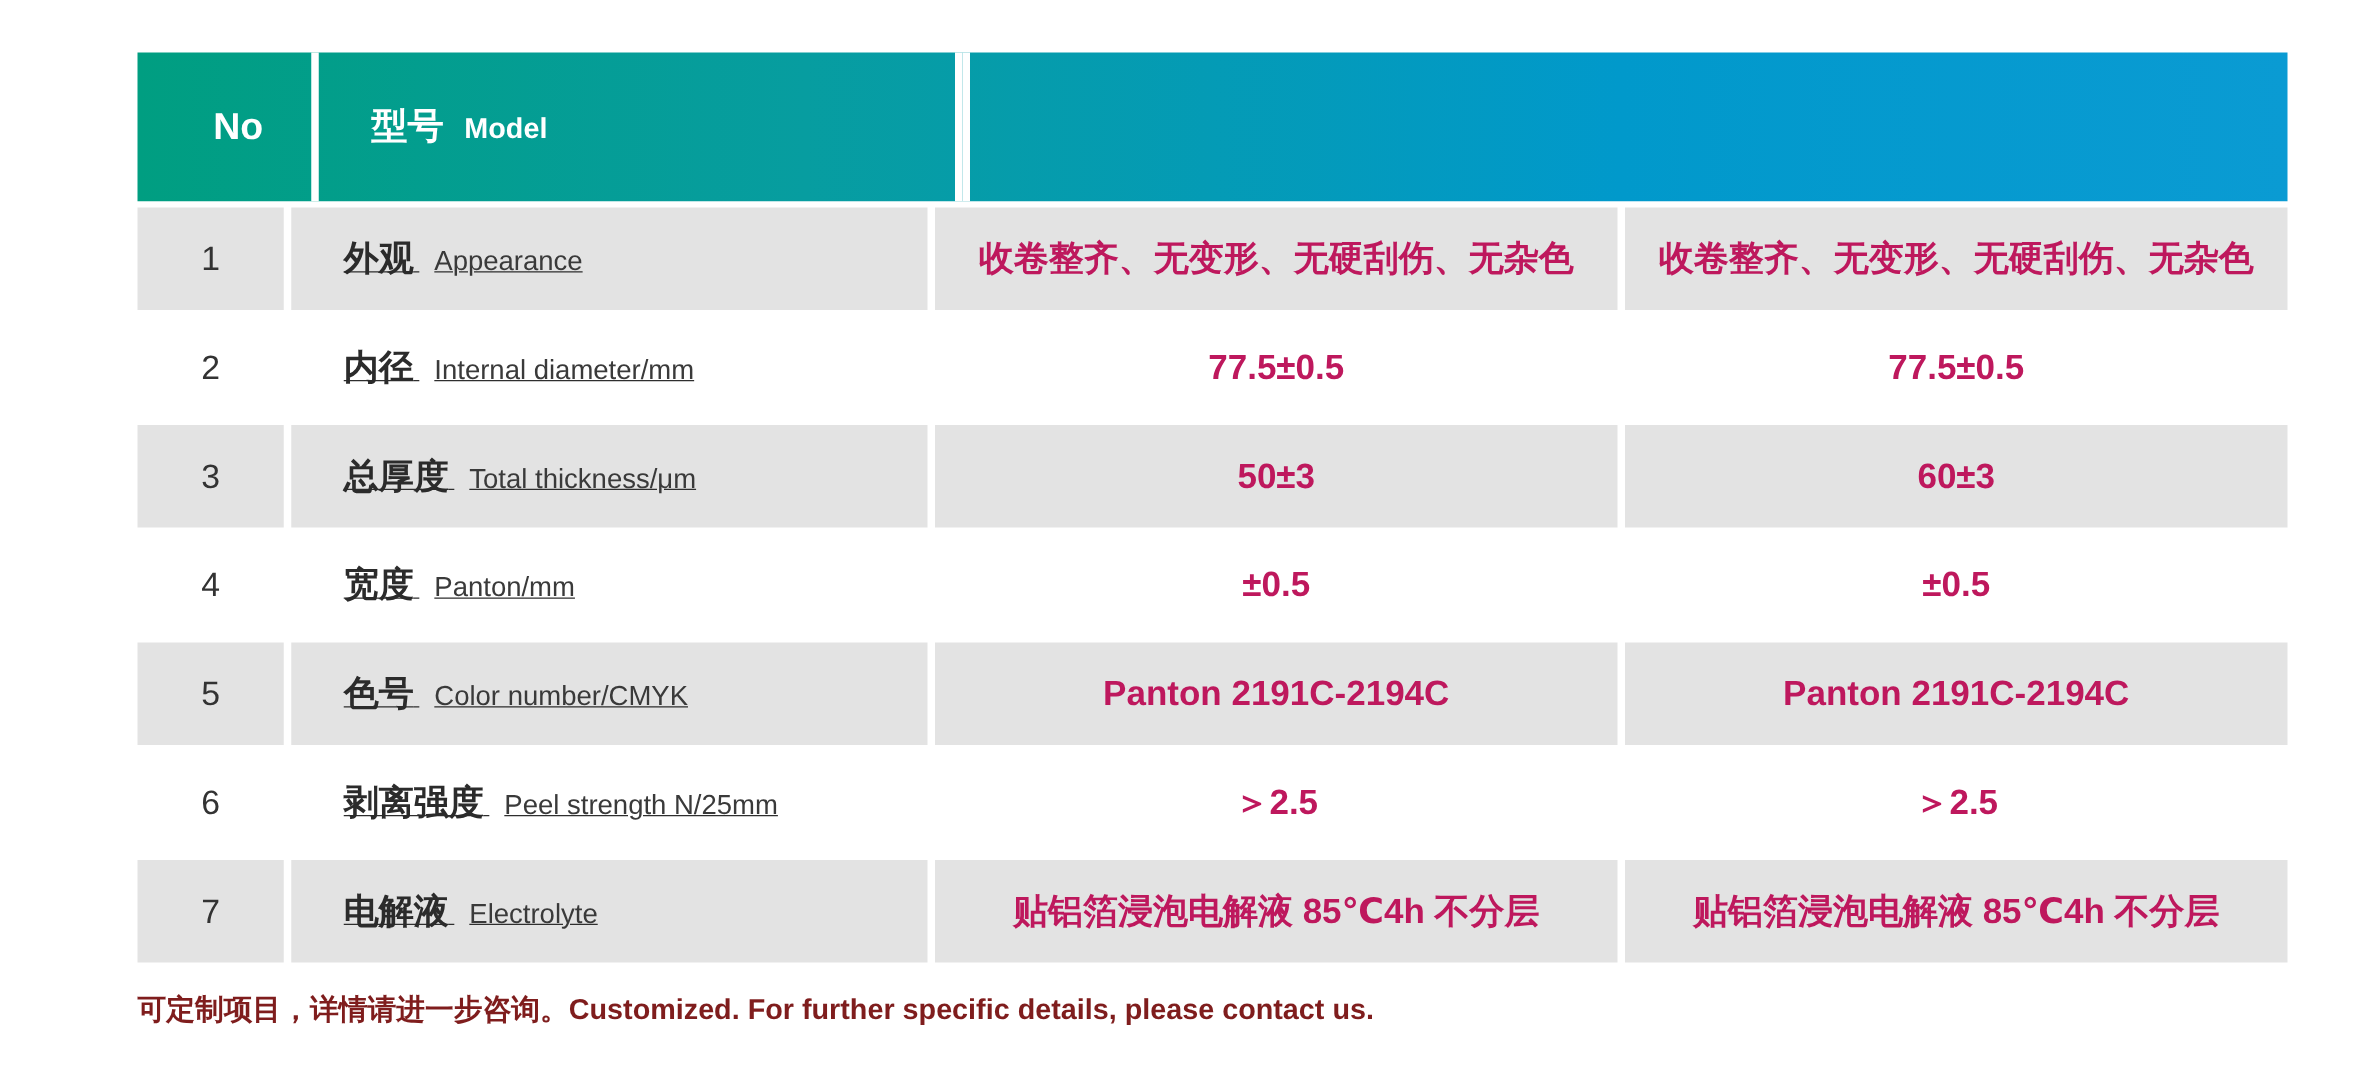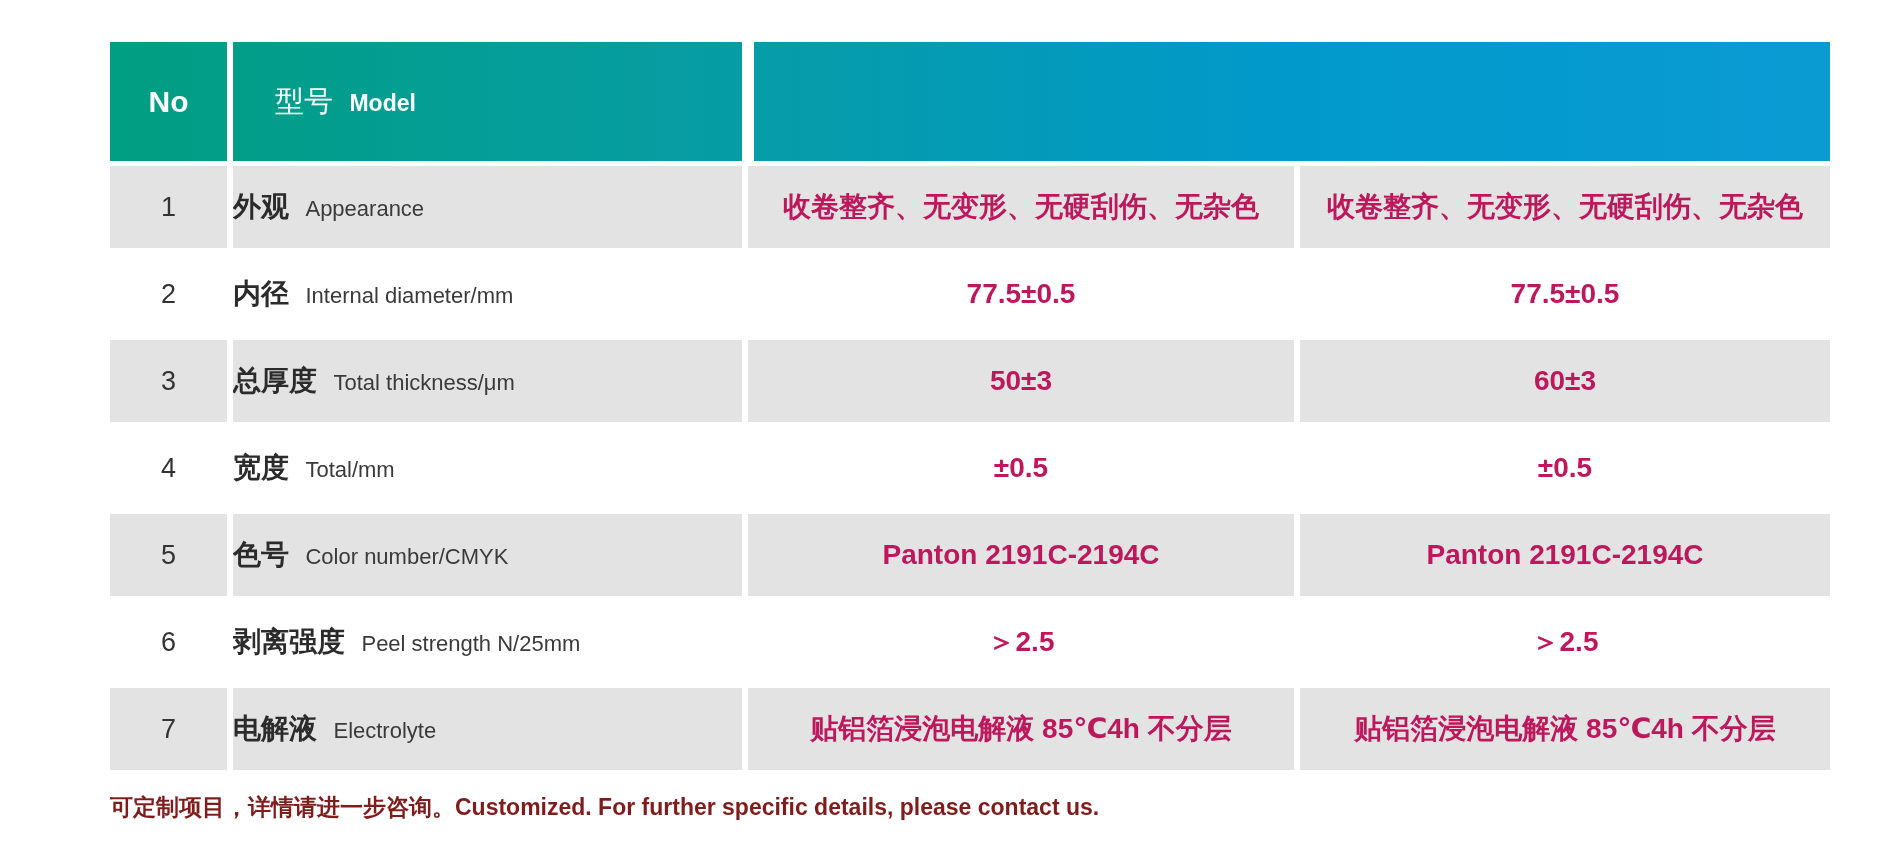--- a/index.html
+++ b/index.html
@@ -21,37 +21,37 @@
     background:#ffffff;
   }
   
   .thead{
     grid-column:1 / -1;
     display:flex;
     background:linear-gradient(90deg,#009E81 0%,#079DA0 31%,#0199CB 69%,#0A9BD3 100%);
     color:#ffffff;
   }
   .thead .vdiv{width:6px;background:#ffffff;flex:0 0 auto;}
-  .h-no{width:117px;flex:0 0 auto;text-align:center;line-height:119px;font-size:30px;font-weight:700;}
+  .h-no{width:117px;flex:0 0 auto;text-align:center;line-height:119px;font-size:30px;font-weight:700;padding-left:22px;}
   .h-model{width:509px;flex:0 0 auto;line-height:119px;padding-left:42px;box-sizing:border-box;white-space:nowrap;}
-  .h-model .cn{font-size:29px;font-weight:400;}
+  .h-model .cn{font-size:29px;font-weight:700;}
   .h-model .en{font-size:23px;font-weight:700;margin-left:12px;}
   .h-col{flex:0 0 auto;text-align:center;line-height:119px;font-size:30px;font-weight:700;}
   .h-a{width:546px;}
   .h-b{width:530px;}
   
   .trow{display:contents;}
   .trow.alt > div{background:#E3E3E3;}
   .cell-no{
     text-align:center;line-height:82px;
     font-size:27px;font-weight:500;color:#333333;
   }
   .cell-label{
-    line-height:82px;box-sizing:border-box;
-    white-space:nowrap;overflow:hidden;color:#2e2e2e;
+    line-height:82px;padding-left:42px;box-sizing:border-box;
+    white-space:nowrap;overflow:hidden;color:#2e2e2e;text-decoration:underline;
   }
   .cell-label .cn{font-size:28px;font-weight:700;color:#2b2b2b;}
   .cell-label .en{font-size:22px;font-weight:400;margin-left:12px;color:#3a3a3a;}
   .cell-val{
     text-align:center;line-height:82px;
     font-size:28px;font-weight:600;color:#be185d;
     white-space:nowrap;overflow:hidden;
   }
   
   .footnote{
@@ -105,21 +105,21 @@
         <span class="en">Total thickness/μm</span>
       </div>
       <div class="cell-val">50±3</div>
       <div class="cell-val">60±3</div>
     </div>
 
     <div class="trow">
       <div class="cell-no">4</div>
       <div class="cell-label">
         <span class="cn">宽度</span>
-        <span class="en">Total/mm</span>
+        <span class="en">Panton/mm</span>
       </div>
       <div class="cell-val">±0.5</div>
       <div class="cell-val">±0.5</div>
     </div>
 
     <div class="trow alt">
       <div class="cell-no">5</div>
       <div class="cell-label">
         <span class="cn">色号</span>
         <span class="en">Color number/CMYK</span>

